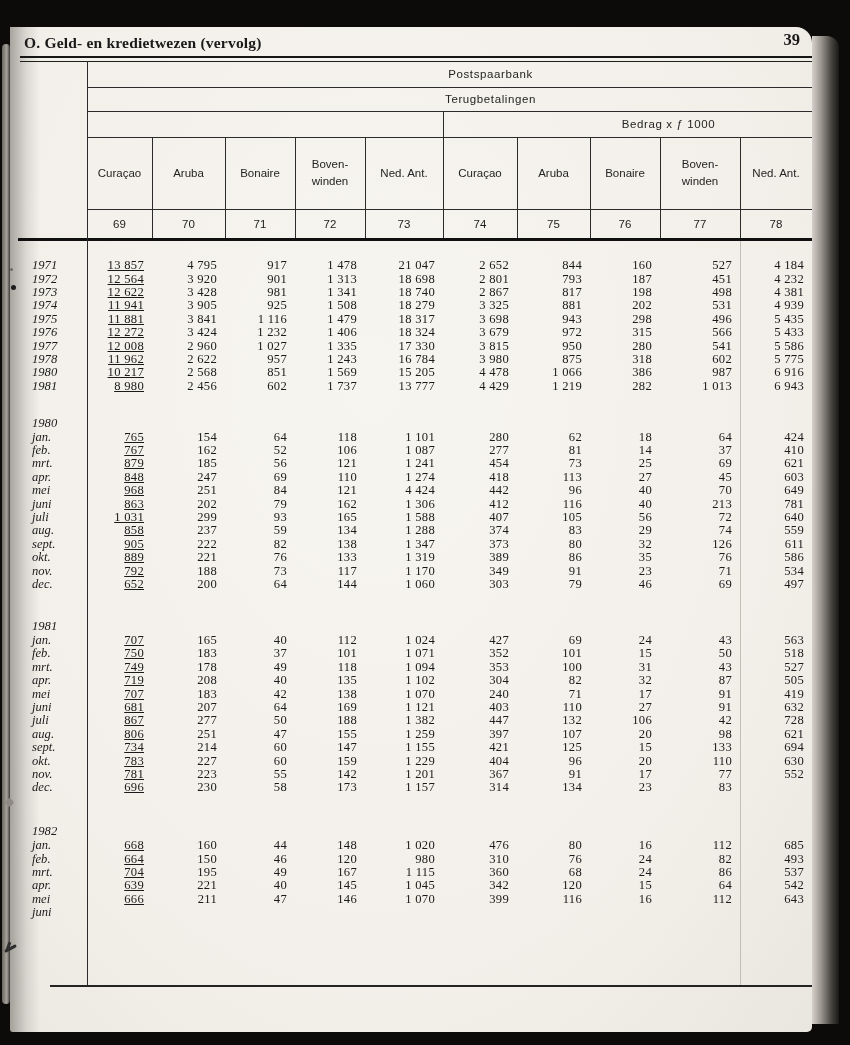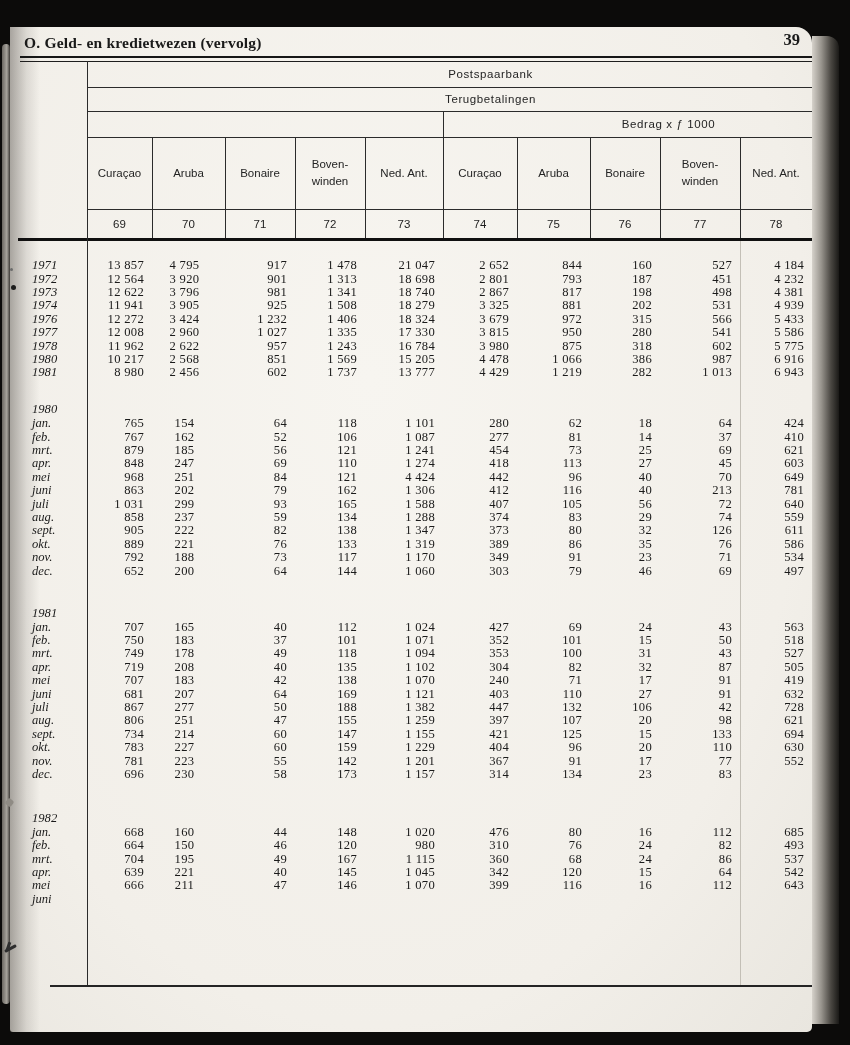--- a/index.html
+++ b/index.html
@@ -31,21 +31,21 @@
          font-family:"Liberation Sans", sans-serif;font-size:11.5px;color:#242424;text-align:center;line-height:1.45;}
   .cname span{max-width:54px;}
   .cnum{position:absolute;top:184px;height:26px;display:flex;align-items:center;justify-content:center;
         font-family:"Liberation Sans", sans-serif;font-size:11.5px;color:#1d1d1d;}
   
   #data-rows{position:absolute;left:20px;top:224px;width:782px;}
   .drow{display:flex;height:13.4px;align-items:center;}
   .shead{height:14.6px;display:flex;align-items:center;font-style:italic;font-size:12.6px;padding-left:2px;}
   .rlabel{width:57px;font-style:italic;font-size:12.6px;padding-left:2px;box-sizing:border-box;}
   .dcell{text-align:right;padding-right:8px;box-sizing:border-box;font-size:12.6px;letter-spacing:.3px;white-space:pre;}
-  .c0{width:65px;} .c1{width:73px;text-align:center;} .c2{width:70px;} .c3{width:70px;} .c4{width:78px;font-family:Liberation Serif, serif;}
+  .c0{width:65px;text-decoration:underline;} .c1{width:73px;} .c2{width:70px;} .c3{width:70px;} .c4{width:78px;font-family:Liberation Serif, serif;}
   .c5{width:74px;} .c6{width:73px;} .c7{width:70px;} .c8{width:80px;} .c9{width:72px;}
   .s0{margin-top:8px;} .s1{margin-top:23px;} .s2{margin-top:28px;} .s3{margin-top:30px;}
   
   .artifact{position:absolute;}
 </style>
 </head>
 <body>
 
 <div id="canvas">
   <div id="prev-page"></div>
@@ -152,21 +152,21 @@
             <div class="dcell c4">18 698</div>
             <div class="dcell c5">2 801</div>
             <div class="dcell c6">793</div>
             <div class="dcell c7">187</div>
             <div class="dcell c8">451</div>
             <div class="dcell c9">4 232</div>
           </div>
           <div class="drow">
             <div class="rlabel">1973</div>
             <div class="dcell c0">12 622</div>
-            <div class="dcell c1">3 796</div>
+            <div class="dcell c1">3 428</div>
             <div class="dcell c2">981</div>
             <div class="dcell c3">1 341</div>
             <div class="dcell c4">18 740</div>
             <div class="dcell c5">2 867</div>
             <div class="dcell c6">817</div>
             <div class="dcell c7">198</div>
             <div class="dcell c8">498</div>
             <div class="dcell c9">4 381</div>
           </div>
           <div class="drow">
@@ -176,20 +176,33 @@
             <div class="dcell c2">925</div>
             <div class="dcell c3">1 508</div>
             <div class="dcell c4">18 279</div>
             <div class="dcell c5">3 325</div>
             <div class="dcell c6">881</div>
             <div class="dcell c7">202</div>
             <div class="dcell c8">531</div>
             <div class="dcell c9">4 939</div>
           </div>
           <div class="drow">
+            <div class="rlabel">1975</div>
+            <div class="dcell c0">11 881</div>
+            <div class="dcell c1">3 841</div>
+            <div class="dcell c2">1 116</div>
+            <div class="dcell c3">1 479</div>
+            <div class="dcell c4">18 317</div>
+            <div class="dcell c5">3 698</div>
+            <div class="dcell c6">943</div>
+            <div class="dcell c7">298</div>
+            <div class="dcell c8">496</div>
+            <div class="dcell c9">5 435</div>
+          </div>
+          <div class="drow">
             <div class="rlabel">1976</div>
             <div class="dcell c0">12 272</div>
             <div class="dcell c1">3 424</div>
             <div class="dcell c2">1 232</div>
             <div class="dcell c3">1 406</div>
             <div class="dcell c4">18 324</div>
             <div class="dcell c5">3 679</div>
             <div class="dcell c6">972</div>
             <div class="dcell c7">315</div>
             <div class="dcell c8">566</div>

